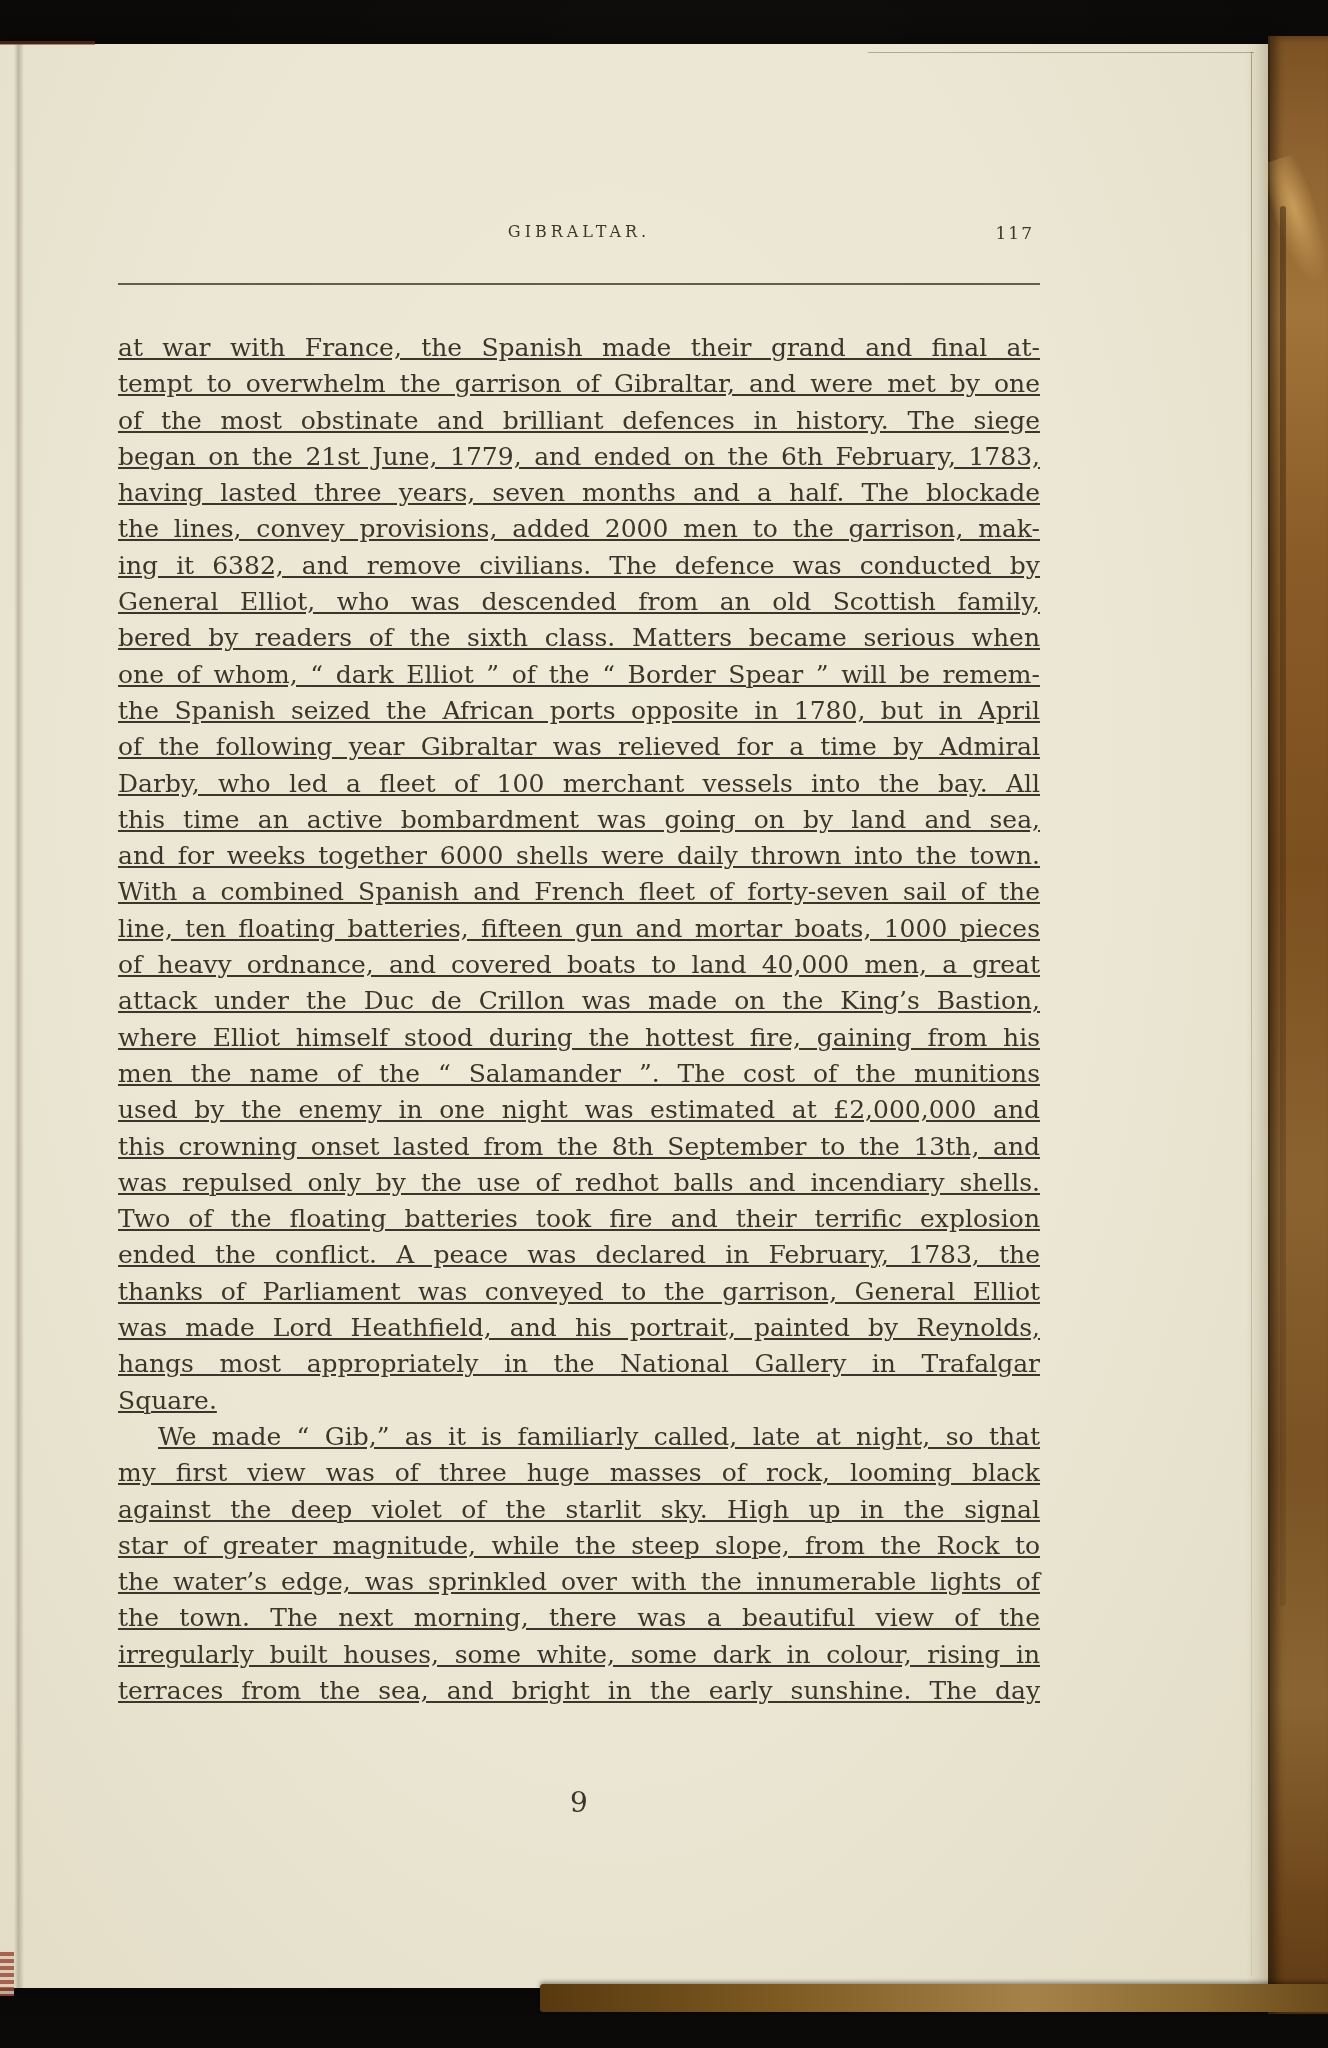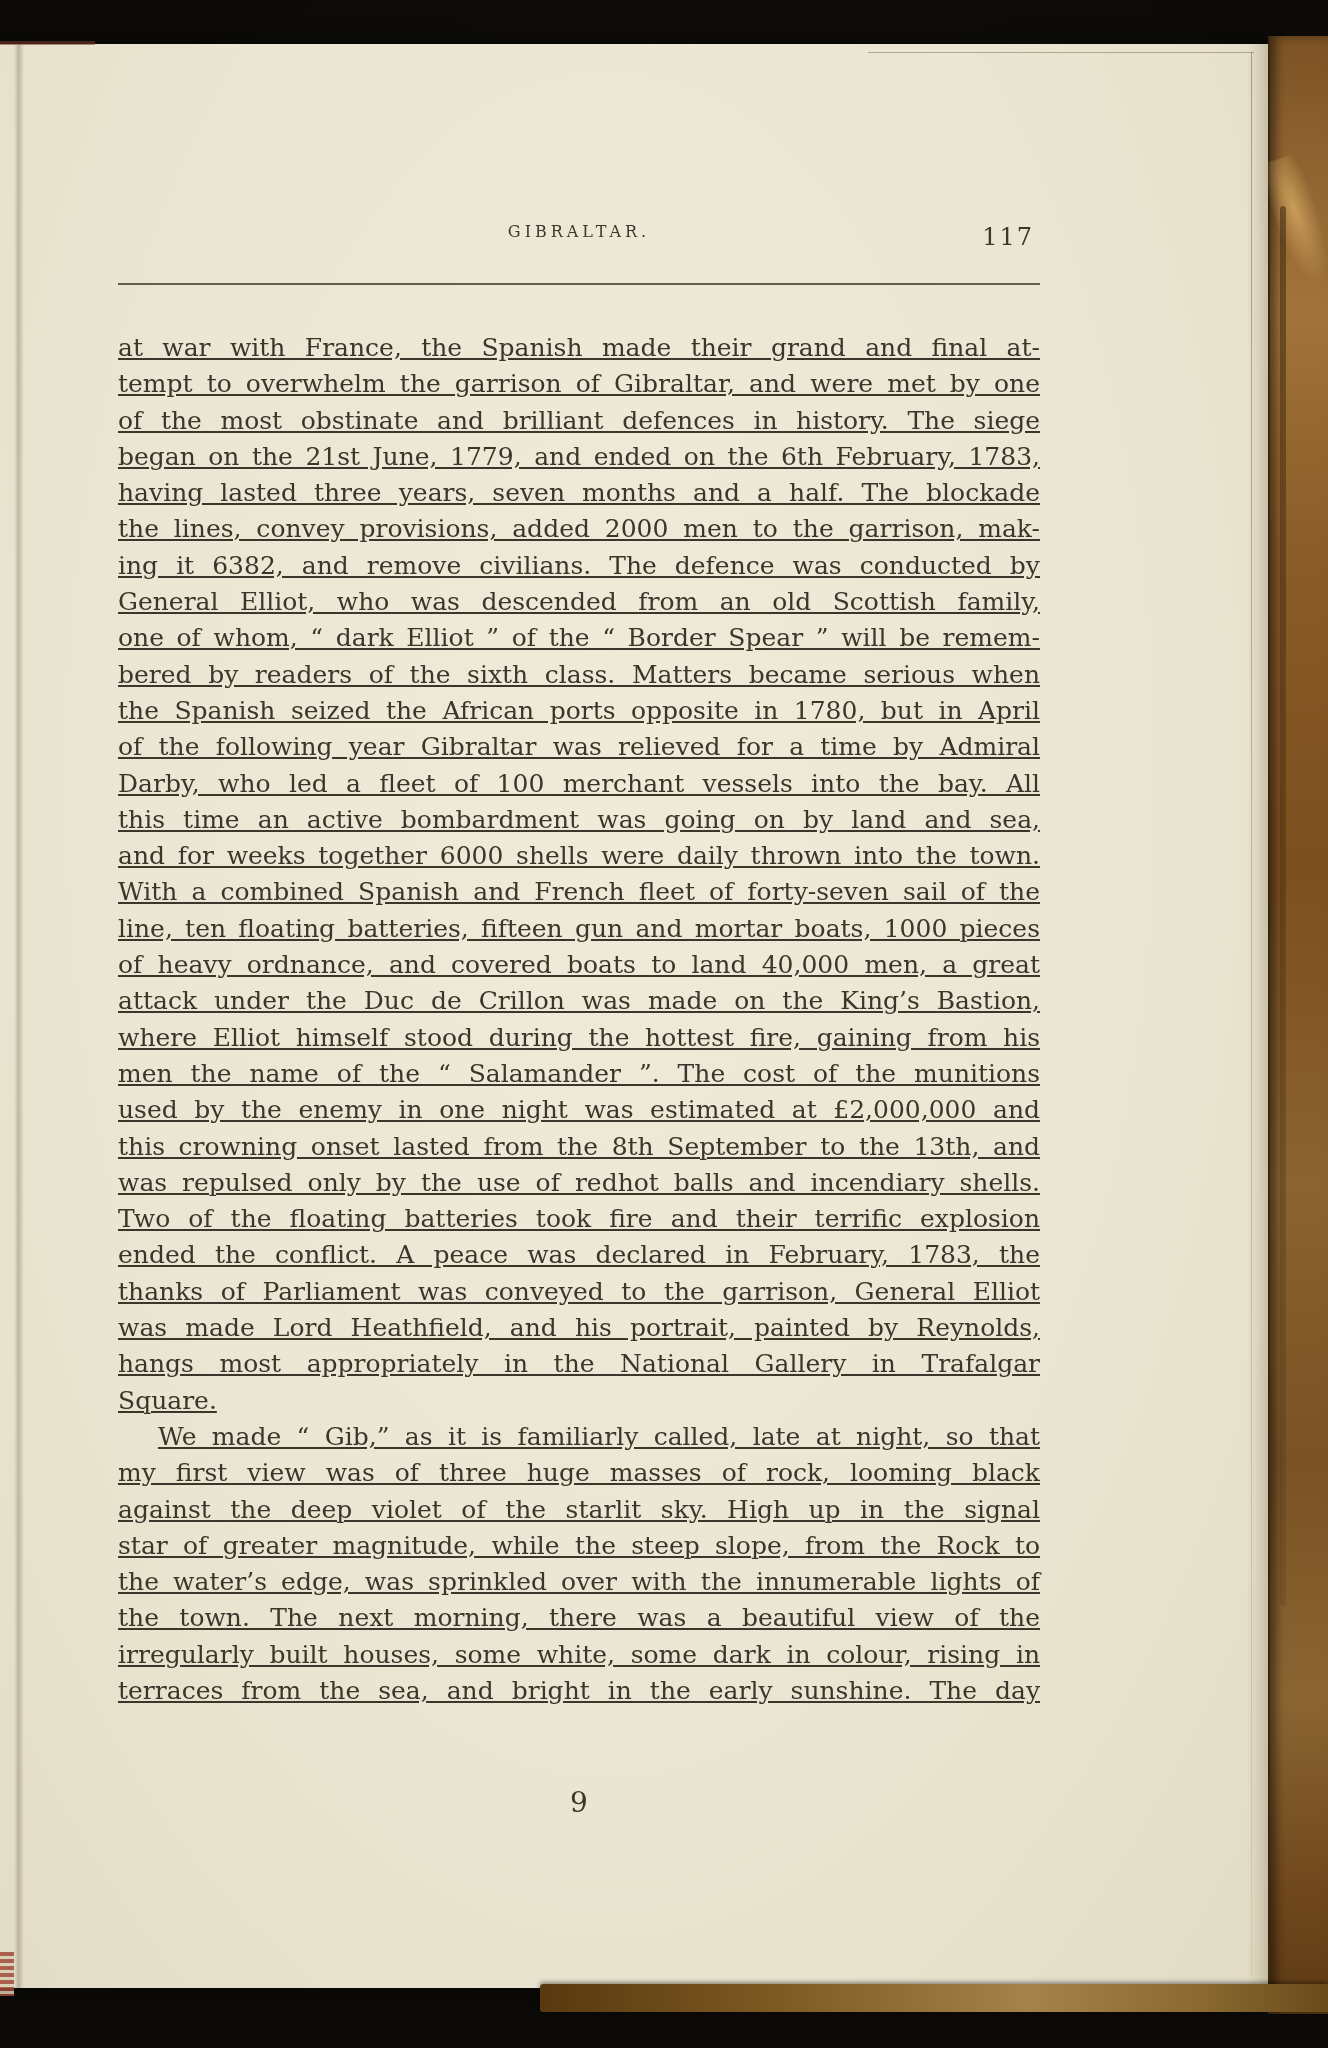--- a/index.html
+++ b/index.html
@@ -18,21 +18,21 @@
   .corner-line-h{position:absolute;top:8px;left:868px;right:16px;height:0;
     border-top:1px solid rgba(112,94,62,.45);}
   .corner-line-v{position:absolute;top:8px;bottom:12px;right:18px;width:1px;
     background:linear-gradient(180deg, rgba(112,94,62,.5), rgba(112,94,62,.12));}
   .top-left-sliver{position:absolute;top:-3px;left:0;width:95px;height:4px;
     background:rgba(122,59,40,.55);}
   
   .running-header{position:absolute;left:118px;top:178px;width:922px;height:34px;}
   .header-title{position:absolute;left:0;width:100%;text-align:center;
     font-size:16px;letter-spacing:4px;color:#3c362c;}
-  .page-number{position:absolute;right:6px;top:1px;font-size:24px;letter-spacing:2px;color:#3c362c;}
+  .page-number{position:absolute;right:6px;top:1px;font-size:17px;letter-spacing:2px;color:#3c362c;}
   .rule{position:absolute;left:118px;top:239px;width:922px;height:0;
     border-top:2px solid rgba(62,52,40,.78);}
   
   .bodytext{position:absolute;left:118px;top:286px;width:922px;color:#3b352b;}
   .line{height:36.3px;line-height:36.3px;font-size:25px;
     text-align:justify;text-align-last:justify;white-space:normal;
     text-rendering:optimizeLegibility;text-decoration:underline;}
   .line.short{text-align-last:left;}
   .line.indent{text-indent:40px;}
   .sig{position:absolute;left:118px;top:1742px;width:922px;text-align:center;
@@ -78,22 +78,22 @@
 
     <div class="bodytext">
         <div class="line">at war with France, the Spanish made their grand and final at-</div>
         <div class="line">tempt to overwhelm the garrison of Gibraltar, and were met by one</div>
         <div class="line">of the most obstinate and brilliant defences in history.  The siege</div>
         <div class="line">began on the 21st June, 1779, and ended on the 6th February, 1783,</div>
         <div class="line">having lasted three years, seven months and a half.  The blockade</div>
         <div class="line">the lines, convey provisions, added 2000 men to the garrison, mak-</div>
         <div class="line">ing it 6382, and remove civilians.  The defence was conducted by</div>
         <div class="line">General Elliot, who was descended from an old Scottish family,</div>
+        <div class="line">bered by readers of the sixth class.  Matters became serious when</div>
         <div class="line">one of whom, “ dark Elliot ” of the “ Border Spear ” will be remem-</div>
-        <div class="line">bered by readers of the sixth class.  Matters became serious when</div>
         <div class="line">the Spanish seized the African ports opposite in 1780, but in April</div>
         <div class="line">of the following year Gibraltar was relieved for a time by Admiral</div>
         <div class="line">Darby, who led a fleet of 100 merchant vessels into the bay.  All</div>
         <div class="line">this time an active bombardment was going on by land and sea,</div>
         <div class="line">and for weeks together 6000 shells were daily thrown into the town.</div>
         <div class="line">With a combined Spanish and French fleet of forty-seven sail of the</div>
         <div class="line">line, ten floating batteries, fifteen gun and mortar boats, 1000 pieces</div>
         <div class="line">of heavy ordnance, and covered boats to land 40,000 men, a great</div>
         <div class="line">attack under the Duc de Crillon was made on the King’s Bastion,</div>
         <div class="line">where Elliot himself stood during the hottest fire, gaining from his</div>

